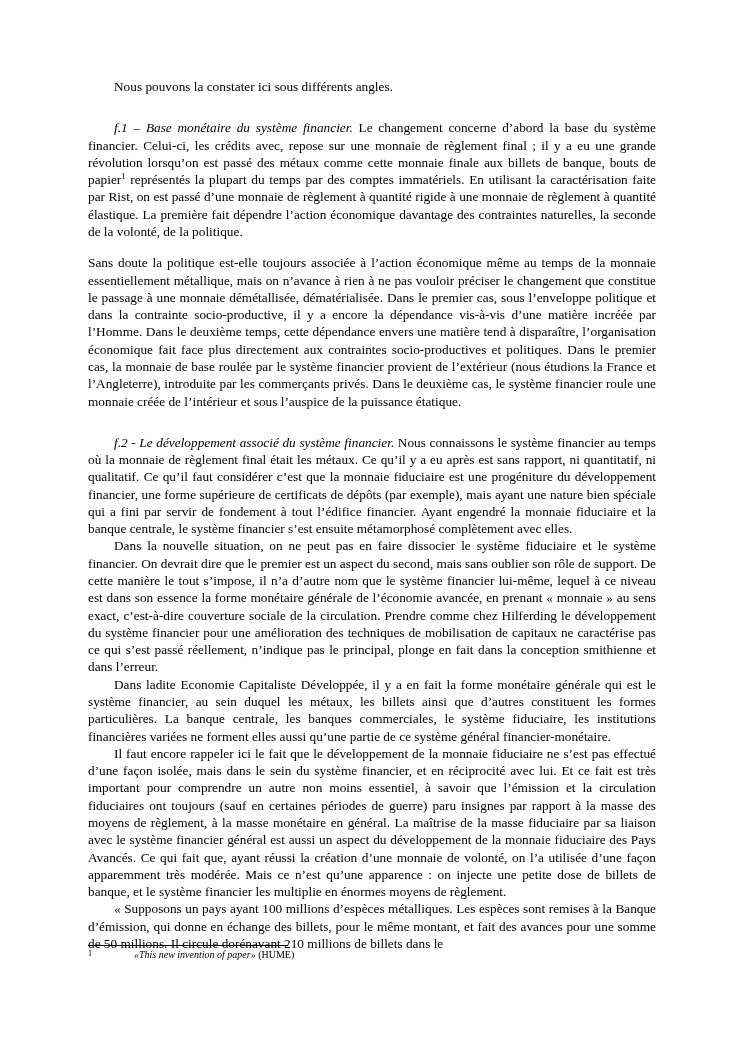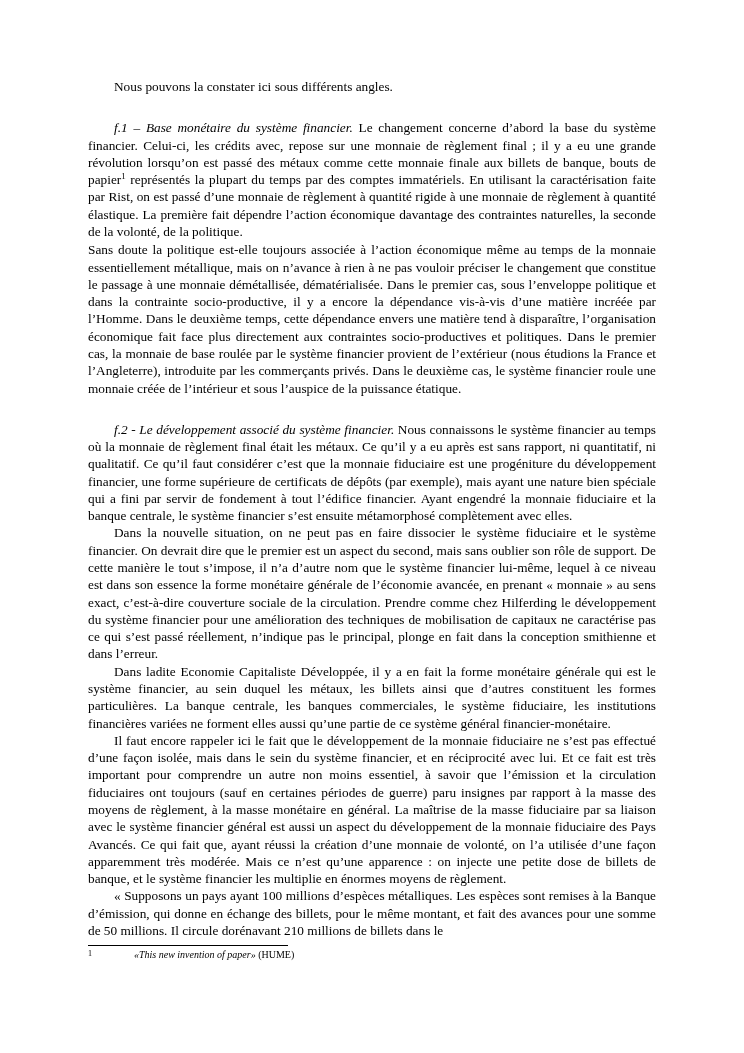--- a/index.html
+++ b/index.html
@@ -30,21 +30,21 @@
   p {
     margin: 0;
   }
   p.indent {
     text-indent: 26px;
   }
   p.gap {
     margin-top: 24px;
   }
   p.smallgap {
-    margin-top: 1px;
+    margin-top: 14px;
   }
   .it {
     font-style: italic;
   }
   sup {
     font-size: 9px;
     vertical-align: super;
     line-height: 0;
   }
   

